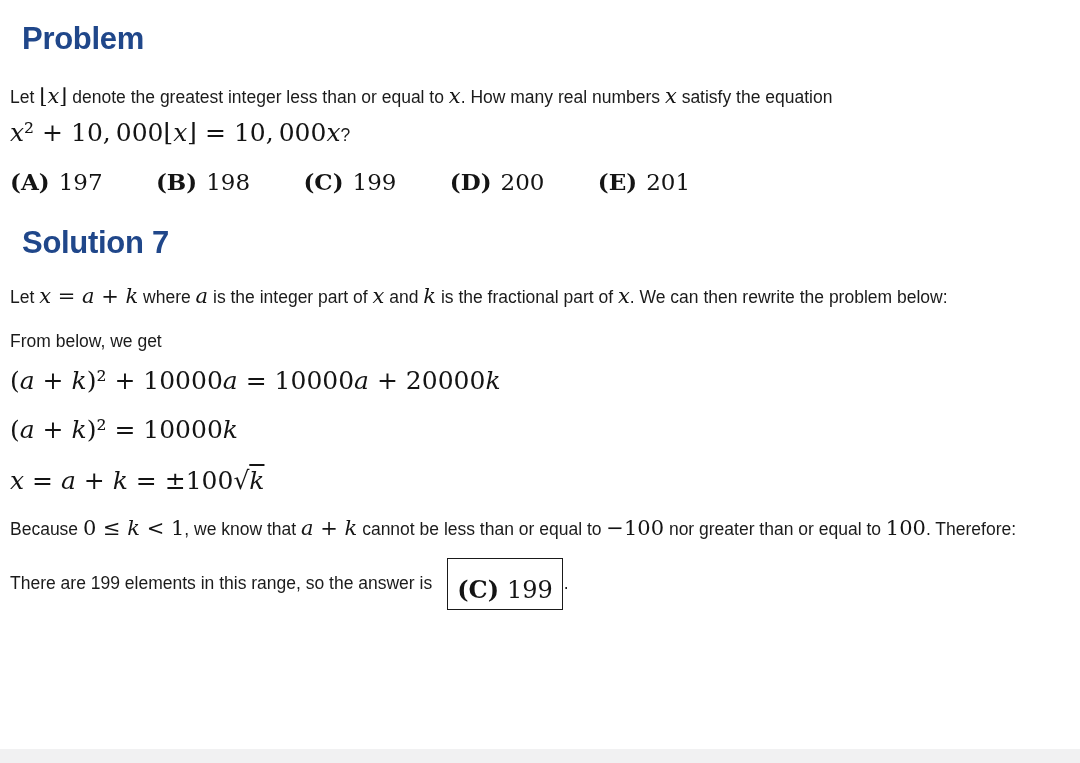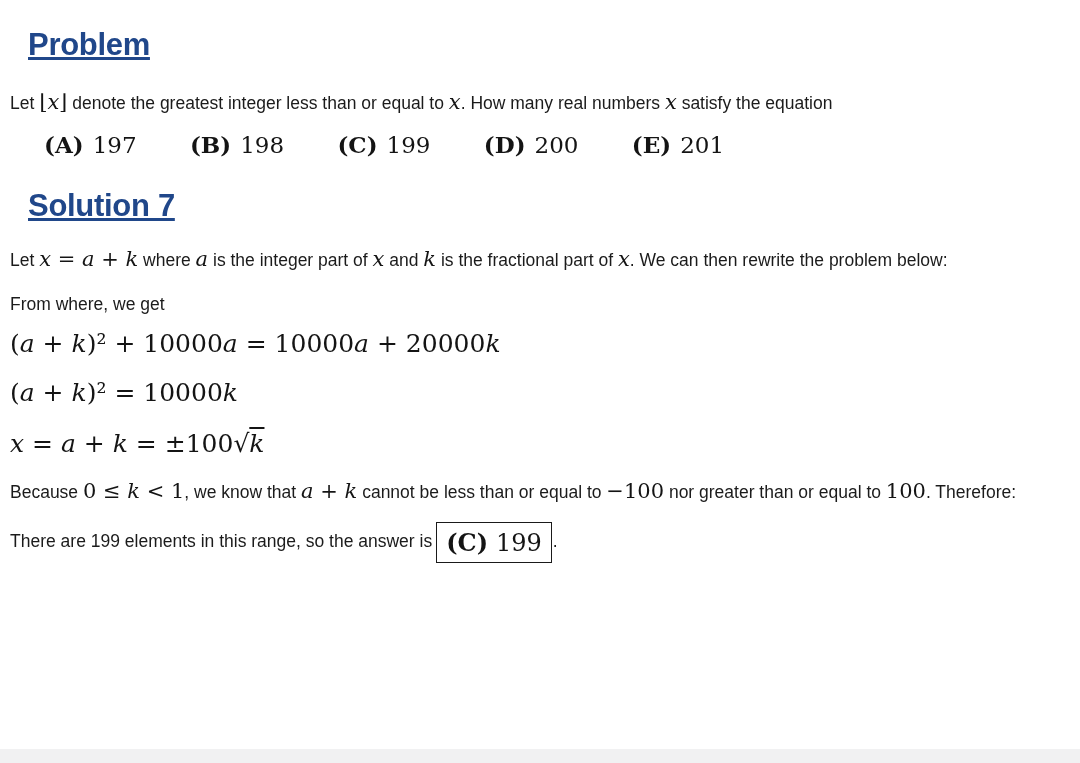--- a/index.html
+++ b/index.html
@@ -6,26 +6,25 @@
   body {
     width: 1080px; height: 763px;
     background: var(--background, #ffffff);
     color: var(--body_text, #1b1b1b);
     font-family: "Liberation Sans", sans-serif;
     overflow: hidden; position: relative;
   }
   .content { padding: 9px 14px 0 10px; }
 
   h1.wiki-heading {
-    margin: 18px;
+    margin: 12px;
     font-size: 31px; font-weight: 700; line-height: 36px;
     letter-spacing: -0.3px;
     color: var(--heading, #20478a);
     font-family: "Liberation Sans", sans-serif;
-    text-decoration: underline;
   }
   h1.second { margin-top: 28px; }
 
   .para {
     font-size: 17.5px; line-height: 26px;
     font-family: "Liberation Sans", sans-serif;
     color: var(--body_text, #1b1b1b);
   }
   .para .m, .para .v, .para .vo, .para .mb { font-size: 21px; }
 
@@ -42,65 +41,66 @@
   .spacer-26 { margin-top: 26px; }
   .mt-4  { margin-top: 4px; }
   .mt-8  { margin-top: 8px; }
   .mt-10 { margin-top: 10px; }
   .mt-12 { margin-top: 12px; }
   .mt-14 { margin-top: 14px; }
   .mt-16 { margin-top: 16px; }
   .mt-18 { margin-top: 18px; }
   .mt-22 { margin-top: 22px; }
 
-  .choices { margin-top: 14px; font-size: 23px; line-height: 30px; margin-left: 34px; }
+  .choices { margin-top: 14px; font-size: 23px; line-height: 30px; }
   .choice { margin-right: 47px; white-space: nowrap; }
   .choice .cv { margin-left: 9px; }
 
   .final-line { margin-top: 16px; font-size: 17.5px; line-height: 40px; }
   .answer-box {
     display: inline-block;
     border: 1.6px solid var(--answer_box_border, #1a1a1a);
-    padding: 6px 9px 5px 9px;
-    margin-left: 4px; margin-right: 1px;
+    padding: 17px 9px 5px 9px;
+    margin-left: 15px; margin-right: 1px;
     font-size: 24px; line-height: 28px;
     vertical-align: middle;
   }
   .answer-box .mb { margin-right: 8px; }
 
   .bottom-strip {
     position: absolute; left: 0; right: 0; bottom: 0;
     height: 14px;
     background: var(--bottom_strip, #f1f1f2);
   }
 </style>
 </head>
 <body>
 
 <div class="content">
 
   <h1 class="wiki-heading">Problem</h1>
 
   <div class="para spacer-26"><span class="tx">Let </span><span class="m">⌊</span><span class="v">x</span><span class="m">⌋</span><span class="tx"> denote the greatest integer less than or equal to </span><span class="v">x</span><span class="tx">. How many real numbers </span><span class="v">x</span><span class="tx"> satisfy the equation</span></div>
 
+  <div class="eq mt-4"><span class="v">x</span><span class="m">² + 10, 000⌊</span><span class="v">x</span><span class="m">⌋ = 10, 000</span><span class="v">x</span><span class="tx">?</span></div>
 
   <div class="choices">
     <span class="choice"><span class="mb">(A)</span><span class="m cv">197</span></span>
     <span class="choice"><span class="mb">(B)</span><span class="m cv">198</span></span>
     <span class="choice"><span class="mb">(C)</span><span class="m cv">199</span></span>
     <span class="choice"><span class="mb">(D)</span><span class="m cv">200</span></span>
     <span class="choice"><span class="mb">(E)</span><span class="m cv">201</span></span>
   </div>
 
   <h1 class="wiki-heading second">Solution 7</h1>
 
   <div class="para mt-22"><span class="tx">Let </span><span class="v">x</span><span class="m"> = </span><span class="v">a</span><span class="m"> + </span><span class="v">k</span><span class="tx"> where </span><span class="v">a</span><span class="tx"> is the integer part of </span><span class="v">x</span><span class="tx"> and </span><span class="v">k</span><span class="tx"> is the fractional part of </span><span class="v">x</span><span class="tx">. We can then rewrite the problem below:</span></div>
 
 
-  <div class="para mt-18"><span class="tx">From where, we get</span></div>
+  <div class="para mt-18"><span class="tx">From below, we get</span></div>
 
   <div class="eq mt-8"><span class="m">(</span><span class="v">a</span><span class="m"> + </span><span class="v">k</span><span class="m">)² + 10000</span><span class="v">a</span><span class="m"> = 10000</span><span class="v">a</span><span class="m"> + 20000</span><span class="v">k</span></div>
 
 
   <div class="eq mt-12"><span class="m">(</span><span class="v">a</span><span class="m"> + </span><span class="v">k</span><span class="m">)² = 10000</span><span class="v">k</span></div>
 
   <div class="eq mt-14"><span class="v">x</span><span class="m"> = </span><span class="v">a</span><span class="m"> + </span><span class="v">k</span><span class="m"> = ±100</span><span class="m">√</span><span class="vo">k</span></div>
 
   <div class="para mt-16"><span class="tx">Because </span><span class="m">0 ≤ </span><span class="v">k</span><span class="m"> &lt; 1</span><span class="tx">, we know that </span><span class="v">a</span><span class="m"> + </span><span class="v">k</span><span class="tx"> cannot be less than or equal to </span><span class="m">−100</span><span class="tx"> nor greater than or equal to </span><span class="m">100</span><span class="tx">. Therefore:</span></div>
 

